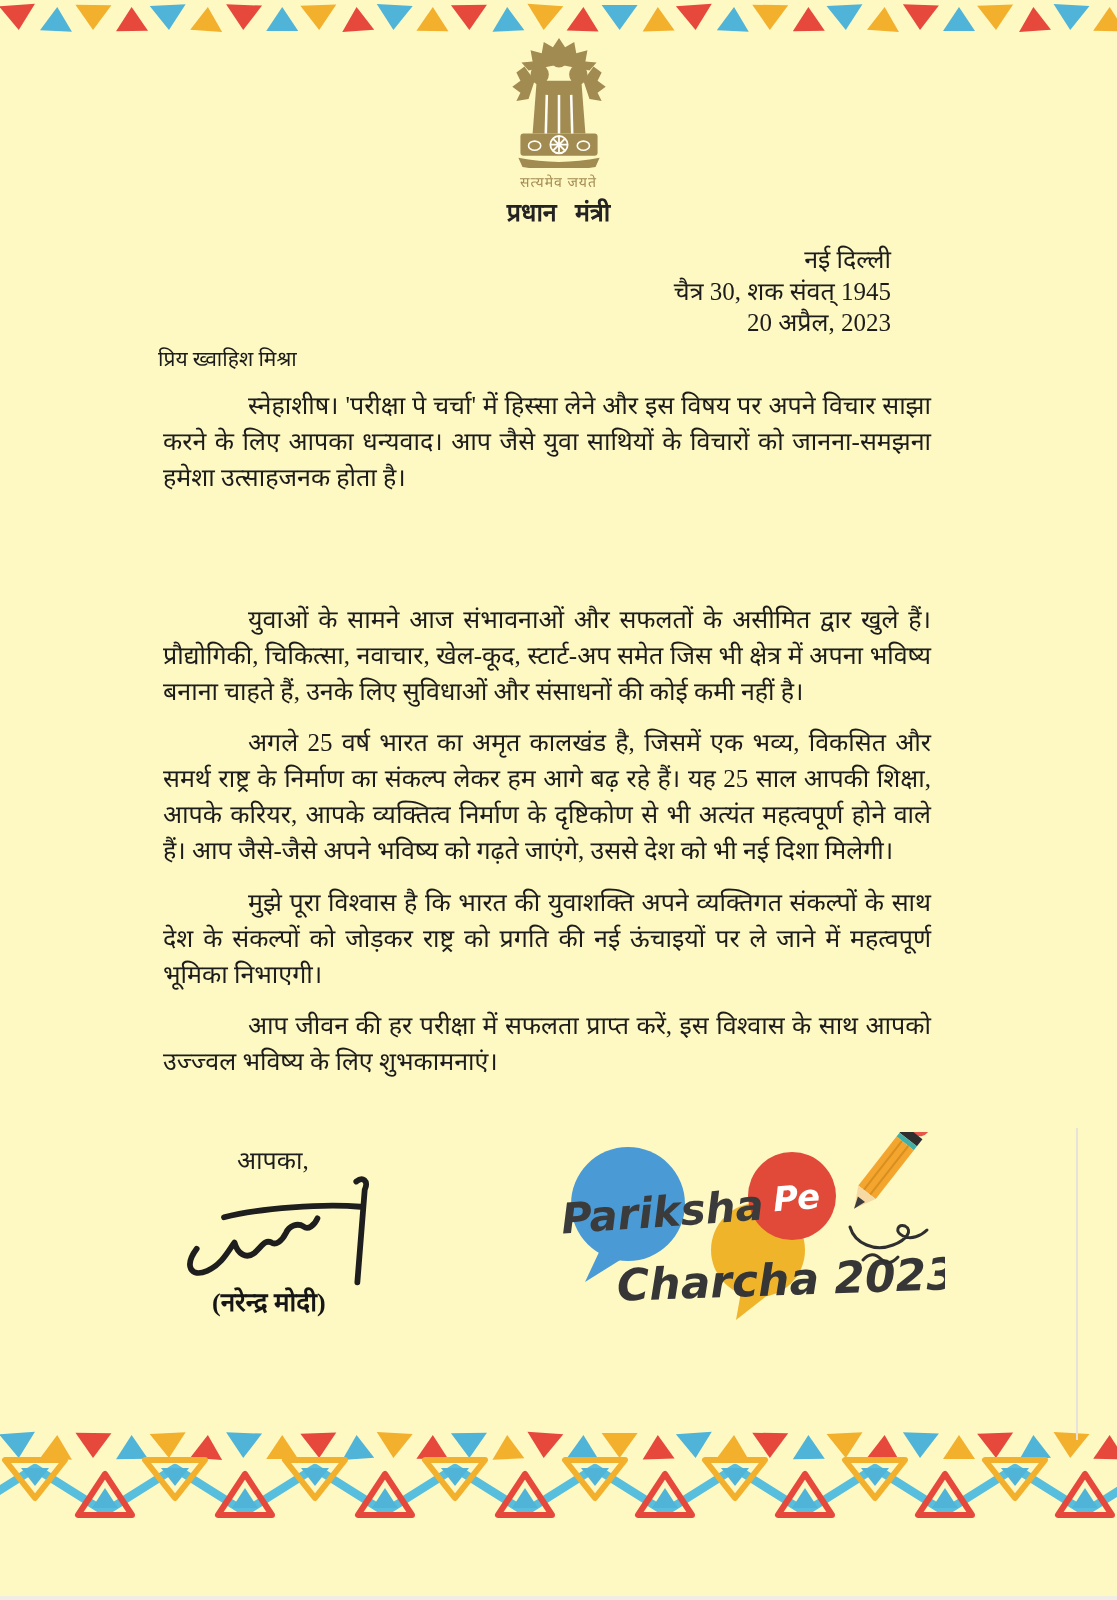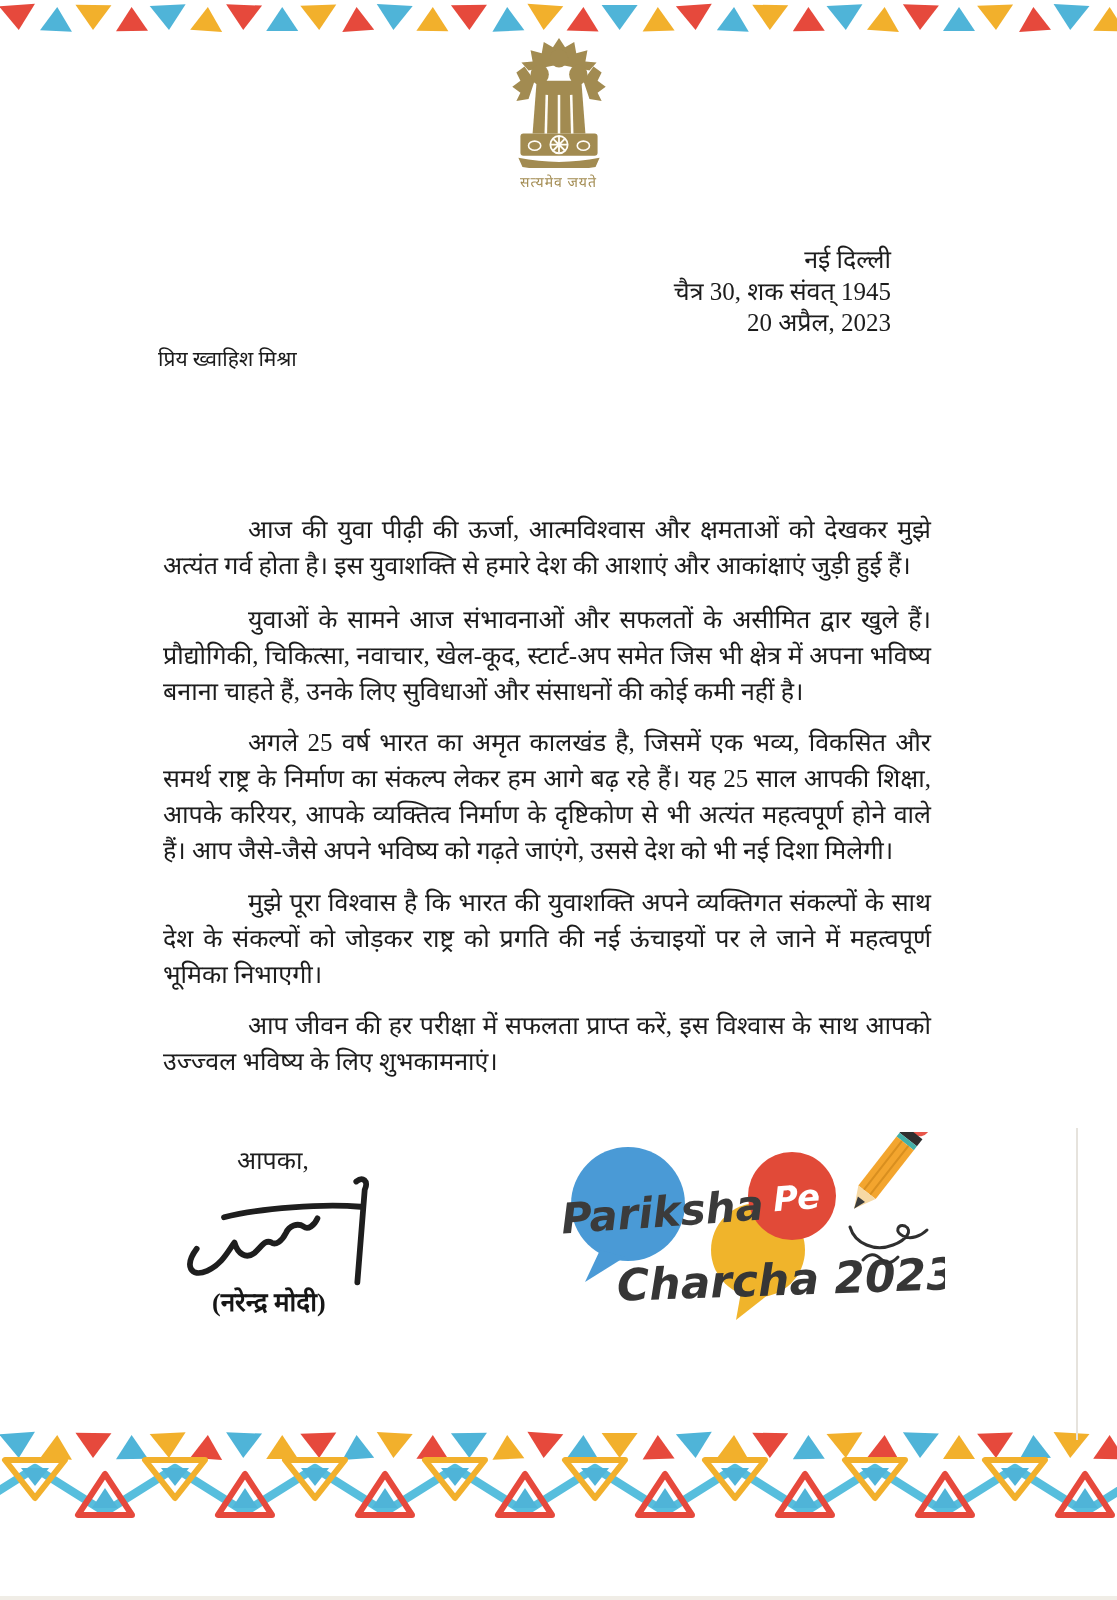--- a/index.html
+++ b/index.html
@@ -1,18 +1,18 @@
 <!DOCTYPE html>
 <html style="--gold: #a28b51; --ink: #1e1e1e; --logo-blue: #4a9ad6; --logo-red: #e14a38; --logo-yellow: #f0b42b; --pencil-orange: #f3a52e; --pencil-eraser: #e8564a;"><head>
 <meta charset="utf-8">
 <style>
   html,body{margin:0;padding:0;background:#d9d9d9;}
   .page{
     position:relative; width:1117px; height:1600px; margin:0 auto;
-    background:#ffffff; overflow:hidden;
+    background:#fef9c3; overflow:hidden;
     font-family:"Liberation Serif","DejaVu Serif",serif; color:#1e1e1e;
   }
   svg{display:block;}
   .top-border{position:absolute;left:0;top:0;}
   .bottom-border{position:absolute;left:0;top:1428px;}
   .header{position:absolute;left:0;top:36px;width:100%;text-align:center;}
   .emblem-svg{display:inline-block;}
   .motto{font-size:14px;letter-spacing:1px;color:var(--gold);margin-top:0px;}
   .title-hi{font-size:25px;font-weight:700;word-spacing:12px;color:#232323;margin-top:3px;}
   .title-en{font-family:"Liberation Sans","DejaVu Sans",sans-serif;font-size:25px;font-weight:700;letter-spacing:.5px;color:#2d2d2d;margin-top:1px;}
@@ -89,31 +89,32 @@
       <g style="stroke:#fffdf8" fill="none" stroke-width="1.8">
         <circle cx="60" cy="107" r="8.5"></circle>
         <path d="M60,99 L60,115 M52,107 L68,107 M54.5,101.5 L65.5,112.5 M65.5,101.5 L54.5,112.5"></path>
       </g>
       <g style="stroke:#fffdf8" fill="none" stroke-width="1.6">
         <ellipse cx="36" cy="108" rx="6" ry="4.5"></ellipse>
         <ellipse cx="84" cy="108" rx="6" ry="4.5"></ellipse>
       </g>
     </svg>
     <div class="motto">सत्यमेव जयते</div>
+    <div class="title-hi">प्रधान मंत्री</div>
   </div>
 
   <div class="dateline">
     <div>नई दिल्ली</div>
     <div>चैत्र 30, शक संवत् 1945</div>
     <div>20 अप्रैल, 2023</div>
   </div>
 
   <div class="salutation">प्रिय ख्वाहिश मिश्रा</div>
 
-  <p class="para" style="top:512px">आज की युवा पीढ़ी की ऊर्जा, आत्मविश्वास और क्षमताओं को देखकर मुझे अत्यंत गर्व होता है। इस युवाशक्ति से हमारे देश की आशाएं और आकांक्षाएं जुड़ी हुई हैं।</p>
+  <p class="para" style="top:388px">स्नेहाशीष। 'परीक्षा पे चर्चा' में हिस्सा लेने और इस विषय पर अपने विचार साझा करने के लिए आपका धन्यवाद। आप जैसे युवा साथियों के विचारों को जानना-समझना हमेशा उत्साहजनक होता है।</p>
   <p class="para" style="top:602px">युवाओं के सामने आज संभावनाओं और सफलतों के असीमित द्वार खुले हैं। प्रौद्योगिकी, चिकित्सा, नवाचार, खेल-कूद, स्टार्ट-अप समेत जिस भी क्षेत्र में अपना भविष्य बनाना चाहते हैं, उनके लिए सुविधाओं और संसाधनों की कोई कमी नहीं है।</p>
   <p class="para" style="top:725px">अगले 25 वर्ष भारत का अमृत कालखंड है, जिसमें एक भव्य, विकसित और समर्थ राष्ट्र के निर्माण का संकल्प लेकर हम आगे बढ़ रहे हैं। यह 25 साल आपकी शिक्षा, आपके करियर, आपके व्यक्तित्व निर्माण के दृष्टिकोण से भी अत्यंत महत्वपूर्ण होने वाले हैं। आप जैसे-जैसे अपने भविष्य को गढ़ते जाएंगे, उससे देश को भी नई दिशा मिलेगी।</p>
   <p class="para" style="top:1008px">आप जीवन की हर परीक्षा में सफलता प्राप्त करें, इस विश्वास के साथ आपको उज्ज्वल भविष्य के लिए शुभकामनाएं।</p>
   <p class="para" style="top:885px">मुझे पूरा विश्वास है कि भारत की युवाशक्ति अपने व्यक्तिगत संकल्पों के साथ देश के संकल्पों को जोड़कर राष्ट्र को प्रगति की नई ऊंचाइयों पर ले जाने में महत्वपूर्ण भूमिका निभाएगी।</p>
 
   <div class="closing">आपका,</div>
 
   <svg class="signature" width="210" height="116" viewBox="0 0 200 110">
     <g fill="none" style="stroke:var(--ink)" stroke-width="5.5" stroke-linecap="round" stroke-linejoin="round">
       <path d="M14,70 C2,86 8,98 24,91 C38,85 44,72 50,64 C53,75 61,80 69,74 C76,68 79,61 85,64 C89,67 95,63 99,55 C102,48 110,45 116,49 C120,52 126,48 129,41"></path>

